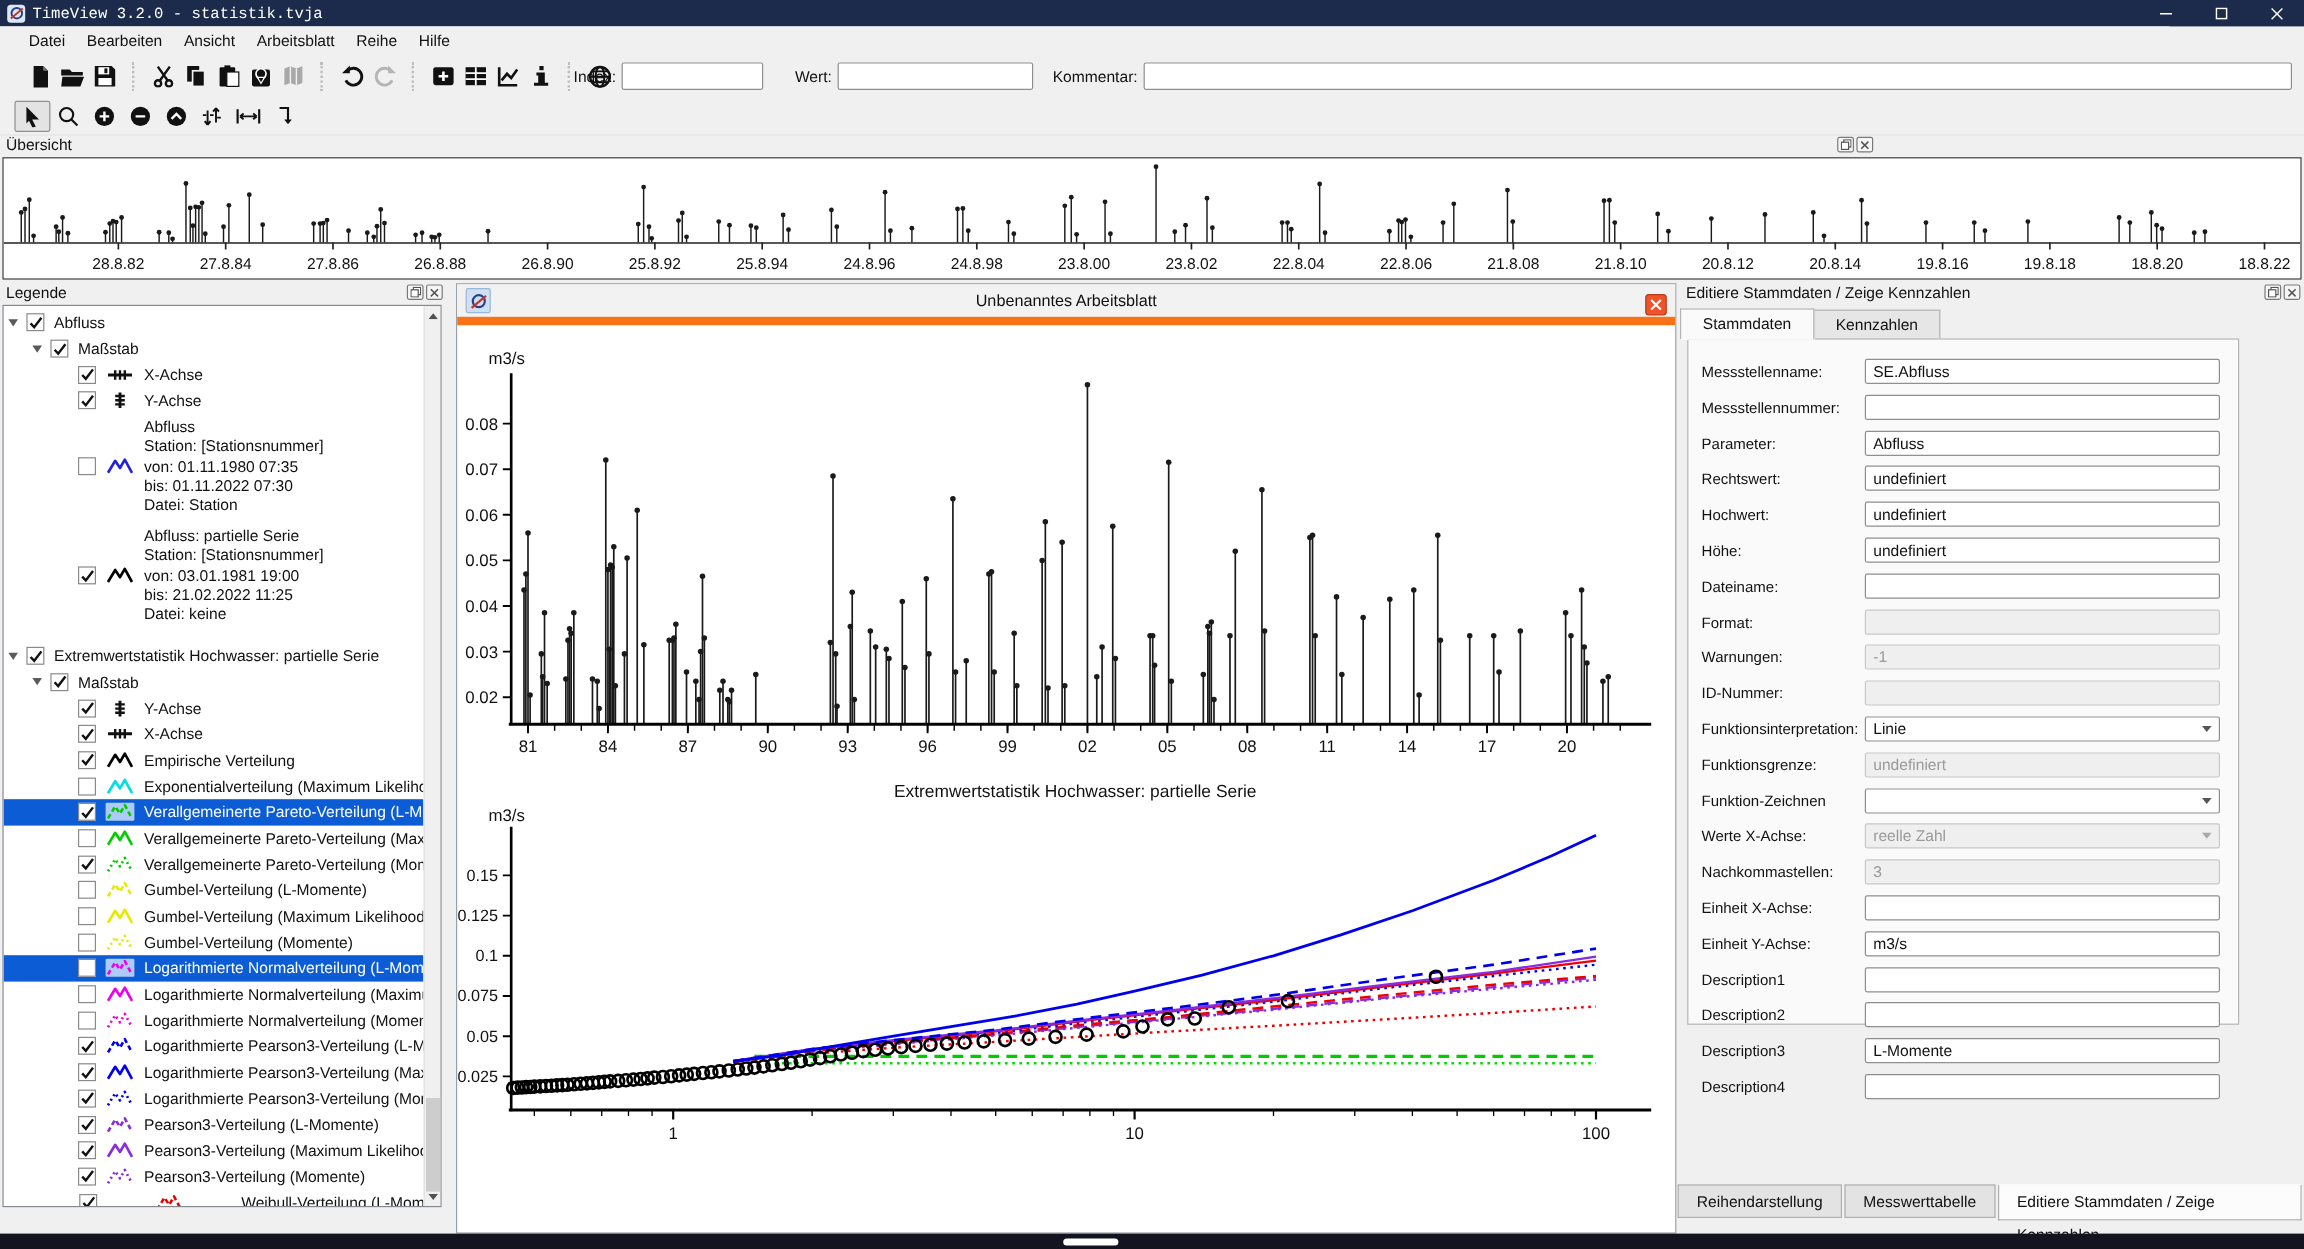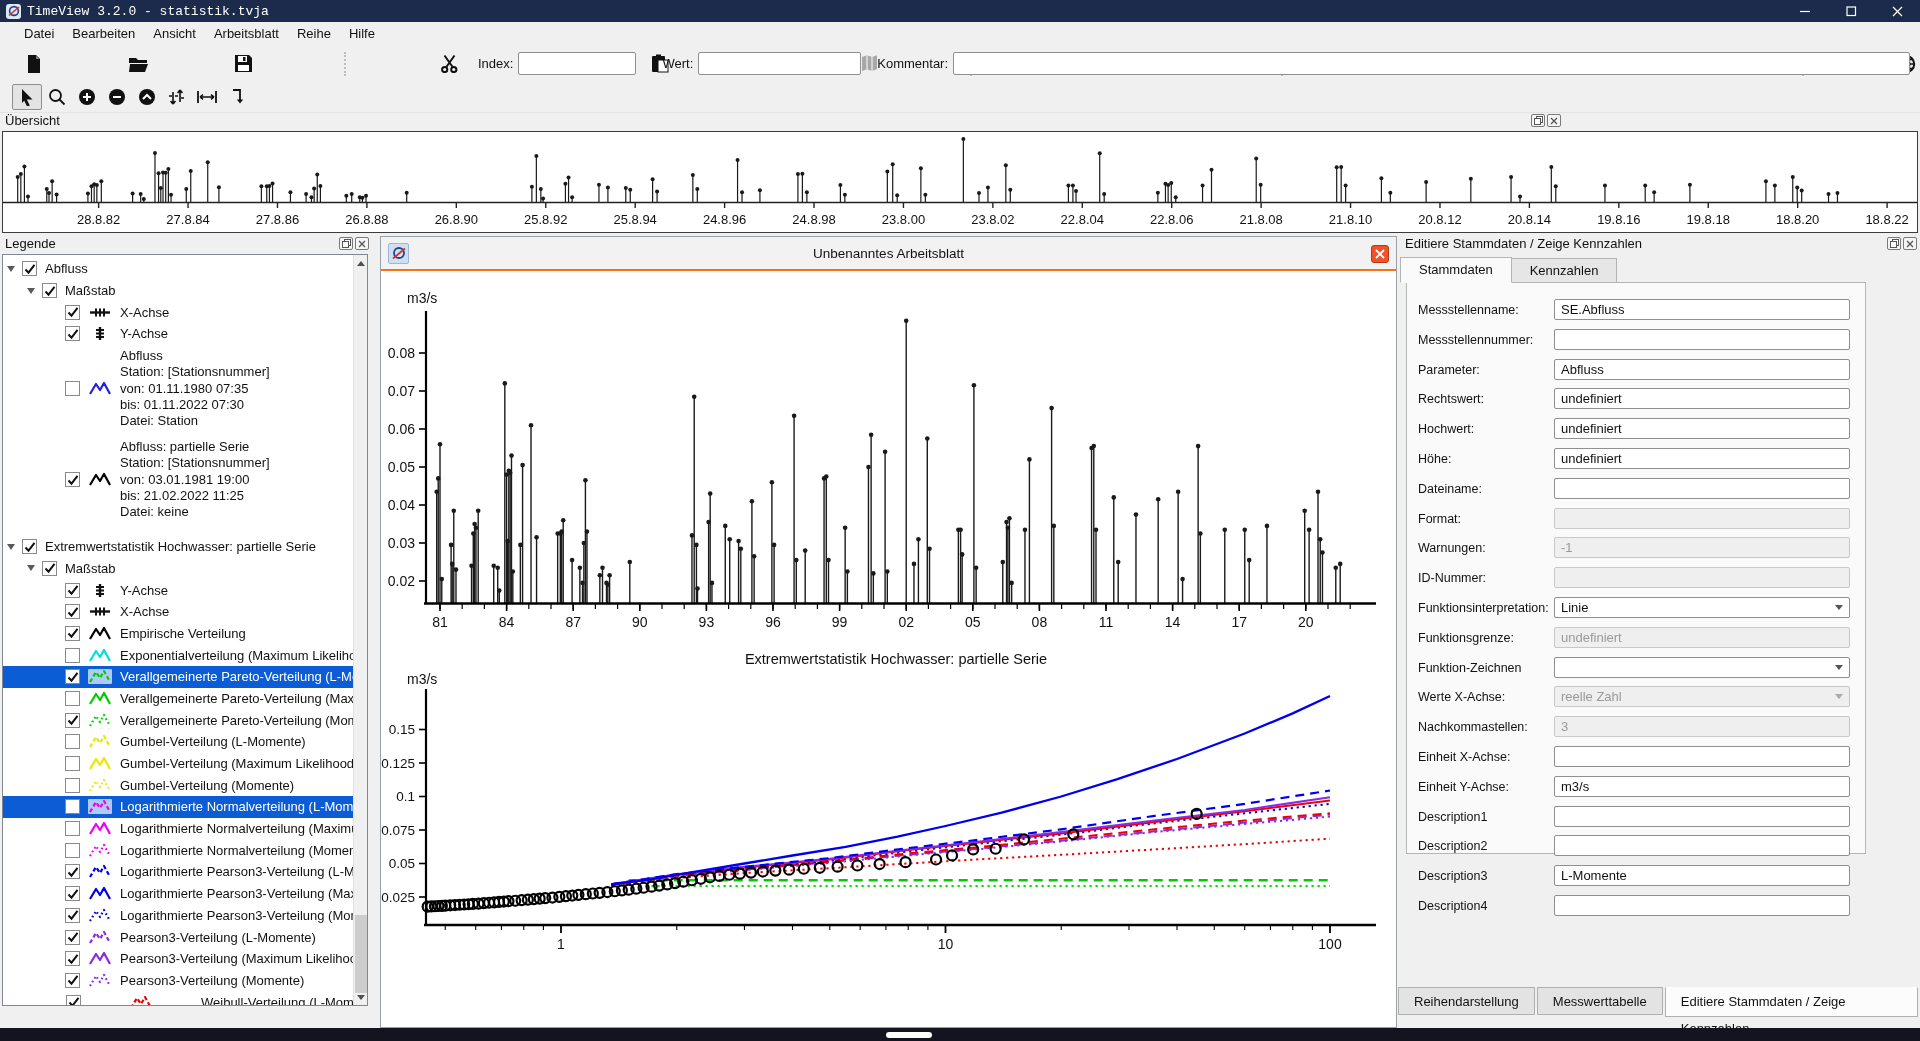--- a/index.html
+++ b/index.html
@@ -11,21 +11,21 @@
     display:flex;align-items:center;font-family:Liberation Mono, monospace;}
   #titlebar .appicon{width:15px;height:15px;margin:0 6px 0 6px;border-radius:3px;background:#dce8f4;
     display:flex;align-items:center;justify-content:center;flex:none;}
   #titlebar .wtitle{font-size:13px;}
   #win-controls{margin-left:auto;display:flex;height:22px;}
   .winbtn{width:46px;height:22px;display:flex;align-items:center;justify-content:center;}
   
   #menubar{position:absolute;left:0;top:22px;width:1808px;height:23px;background:#f0f0f0;display:flex;align-items:center;padding-left:15px;}
   .menu-item{padding:0 9px;line-height:23px;font-size:13px;}
   
-  #toolbar1{position:absolute;left:0;top:45px;width:1920px;height:37px;background:#f0f0f0;display:flex;align-items:center;padding-left:20px;justify-content:space-between;}
+  #toolbar1{position:absolute;left:0;top:45px;width:1920px;height:37px;background:#f0f0f0;display:flex;align-items:center;padding-left:20px;}
   #toolbar2{position:absolute;left:0;top:82px;width:1920px;height:31px;background:#f0f0f0;display:flex;align-items:center;padding-left:12px;border-bottom:1px solid #e4e4e4;}
   .tbtn{width:27px;height:28px;display:flex;align-items:center;justify-content:center;flex:none;}
   .tbtn2{width:30px;height:26px;display:flex;align-items:center;justify-content:center;flex:none;}
   .tbtn2.selected{border:1px solid #8f8f8f;background:#e3e3e3;border-radius:2px;}
   .tb-sep{width:6px;height:24px;border-left:2px dotted #bdbdbd;margin:0 7px 0 9px;flex:none;}
   #tb-fields{position:absolute;left:478px;top:7px;right:10px;display:flex;align-items:center;}
   #tb-fields label{font-size:13px;margin-right:5px;}
   #tb-fields input{height:23px;border:1px solid #8f8f8f;border-radius:2px;background:#fff;font-family:inherit;font-size:13px;padding:0 4px;}
   #idx-input{width:118px;margin-right:26px;}
   #wert-input{width:163px;margin-right:16px;}
@@ -49,21 +49,21 @@
   .exp{width:0;height:0;border-left:4.5px solid transparent;border-right:4.5px solid transparent;border-top:6px solid #5a5a5a;margin-right:7px;flex:none;}
   .cb{width:15px;height:15px;border:1px solid #8a8a8a;background:#fff;margin-right:8px;flex:none;display:flex;align-items:center;justify-content:center;}
   .sicon{margin-right:8px;flex:none;display:flex;border-radius:1px;}
   .sel .sicon{background:#aecbf7;}
   
   #legend-sb{position:absolute;right:0;top:0;bottom:0;width:14px;background:#f0f0f0;border-left:1px solid #e0e0e0;}
   .sb-arrow{position:absolute;left:0;width:14px;height:16px;display:flex;align-items:center;justify-content:center;}
   #legend-sb .thumb{position:absolute;left:1px;width:12px;top:660px;height:78px;background:#cdcdcd;}
   
   #worksheet{position:absolute;left:380px;top:236px;width:1017px;height:792px;background:#fff;border:1px solid #9aa0a6;}
-  #ws-titlebar{position:relative;height:34px;background:#f2f2f2;border-bottom:2px solid #f97316;display:flex;align-items:center;}
+  #ws-titlebar{position:relative;height:34px;background:#f2f2f2;border-bottom:7px solid #f97316;display:flex;align-items:center;}
   #ws-icon{width:21px;height:21px;margin-left:7px;background:#cfe0f2;border:1px solid #9ab6d8;border-radius:2px;display:flex;align-items:center;justify-content:center;}
   #ws-title{position:absolute;left:0;right:0;text-align:center;font-size:13.5px;}
   #ws-close{position:absolute;right:7px;top:8px;width:18px;height:18px;background:#f0532a;border:1px solid #b13a17;border-radius:3px;display:flex;align-items:center;justify-content:center;}
   svg text{font-family:"Liberation Sans",sans-serif;fill:#111;}
   
   #stamm-panel{position:absolute;left:1400px;top:236px;width:520px;height:792px;}
   #stamm-tabs{position:absolute;left:0px;top:21px;height:26px;display:flex;align-items:flex-end;}
   .rtab{height:25px;line-height:24px;padding:0 18px;font-size:13px;border:1px solid #b4b4b4;background:#e6e6e6;margin-right:-1px;}
   .rtab.active{background:#fafafa;height:26px;border-bottom:1px solid #fafafa;z-index:3;}
   #form-box{position:absolute;left:6px;top:46px;width:460px;height:572px;background:#fafafa;border:1px solid #b5b5b5;padding-top:16px;z-index:1;}

